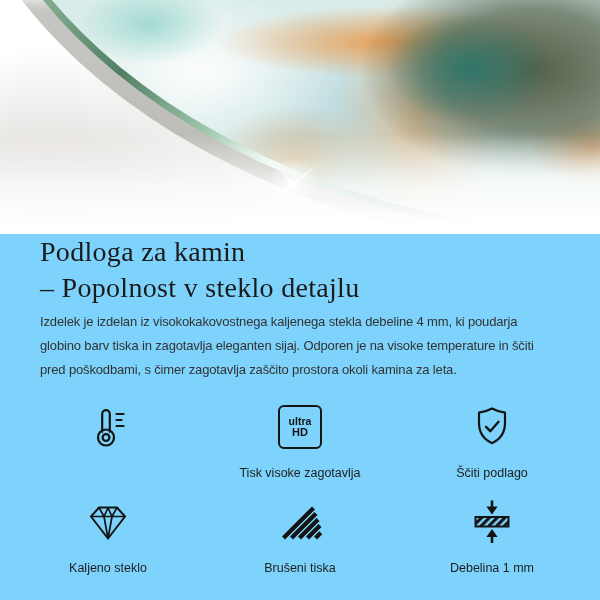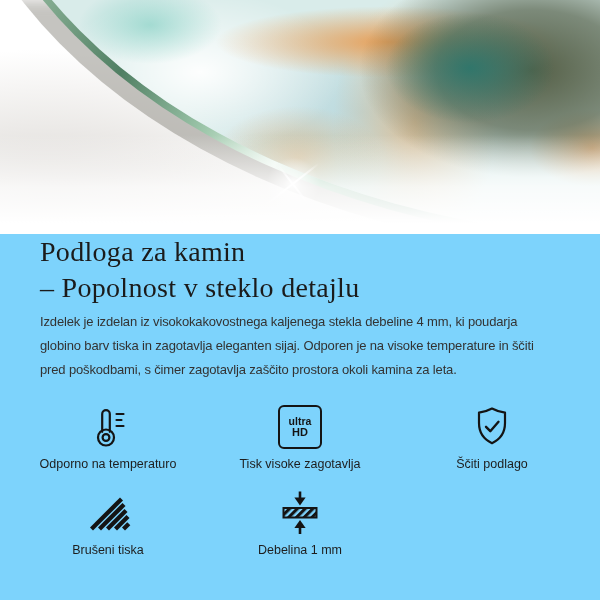--- a/index.html
+++ b/index.html
@@ -78,21 +78,21 @@
     margin: 0; width: 547px; max-width: 100%;
     font-size: 13px; line-height: 24px; letter-spacing: -0.15px;
     color: #333333;
   }
 
   
   .features {
     margin-top: 21px; padding: 0 12px;
     display: grid; grid-template-columns: repeat(3, 1fr); row-gap: 17px;
   }
-  .feature { display: flex; flex-direction: column; align-items: center; }
+  .feature { display: flex; flex-direction: column; align-items: center; gap: 9px; }
   .icon-box { height: 48px; display: flex; align-items: center; justify-content: center; }
   .flabel {
     margin-top: 5px; font-size: 12.5px; line-height: 16px;
     color: #1d1d1d; text-align: center; white-space: nowrap;
   }
   .uhd {
     width: 44px; height: 44px; box-sizing: border-box;
     border: 2.5px solid #141414; border-radius: 6px;
     display: flex; flex-direction: column; align-items: center; justify-content: center;
     line-height: 1; color: #141414;
@@ -130,21 +130,20 @@
           <g fill="none" stroke="#141414" stroke-width="2.2" stroke-linecap="round">
             <path d="M18.2 28.8 V11 a3.8 3.8 0 0 1 7.6 0 V28.8"></path>
             <circle cx="22" cy="34.5" r="8"></circle>
             <circle cx="22" cy="34.5" r="3.4"></circle>
             <path d="M32.5 11 h7"></path>
             <path d="M32.5 17 h5"></path>
             <path d="M32.5 23 h7"></path>
           </g>
         </svg>
       </div>
-      <div class="flabel">Odporno na temperaturo</div>
     </div>
 
     <div class="feature">
       <div class="icon-box">
         <div class="uhd">
           <span class="uhd-top">ultra</span>
           <span class="uhd-bottom">HD</span>
         </div>
       </div>
       <div class="flabel">Tisk visoke zagotavlja</div>
@@ -155,20 +154,33 @@
         <svg viewBox="0 0 48 48" width="48" height="48" aria-hidden="true">
           <g fill="none" stroke="#141414" stroke-linecap="round" stroke-linejoin="round">
             <path stroke-width="2.2" d="M24 5.5 C27.8 7.6 32.6 9 37 9.6 V20 C37 29.8 31.6 36.6 24 40.2 C16.4 36.6 11 29.8 11 20 V9.6 C15.4 9 20.2 7.6 24 5.5 Z"></path>
             <path stroke-width="2.4" d="M18 23.8 L22.3 28.2 L30.5 18.8"></path>
           </g>
         </svg>
       </div>
       <div class="flabel">Ščiti podlago</div>
     </div>
 
+    <div class="feature">
+      <div class="icon-box">
+        <svg viewBox="0 0 48 48" width="48" height="48" aria-hidden="true">
+          <g fill="none" stroke="#141414" stroke-linejoin="round">
+            <path stroke-width="2" d="M15 9.5 H33 L41 18.5 L24 40.5 L7 18.5 Z"></path>
+            <path stroke-width="1.7" d="M7 18.5 H41"></path>
+            <path stroke-width="1.7" d="M15 9.5 L20 18.5 L24 10 L28 18.5 L33 9.5"></path>
+            <path stroke-width="1.7" d="M20 18.5 L24 40.5 L28 18.5"></path>
+          </g>
+        </svg>
+      </div>
+      <div class="flabel">Kaljeno steklo</div>
+    </div>
 
     <div class="feature">
       <div class="icon-box">
         <svg viewBox="0 0 48 48" width="48" height="48" aria-hidden="true">
           <g stroke="#141414" stroke-width="4.3" stroke-linecap="butt">
             <line x1="7.5" y1="40" x2="37.5" y2="10"></line>
             <line x1="15.5" y1="40" x2="40" y2="15.5"></line>
             <line x1="23.5" y1="40" x2="42" y2="21.5"></line>
             <line x1="31.5" y1="40" x2="44" y2="27.5"></line>
             <line x1="39.5" y1="40" x2="44.8" y2="34.7"></line>

